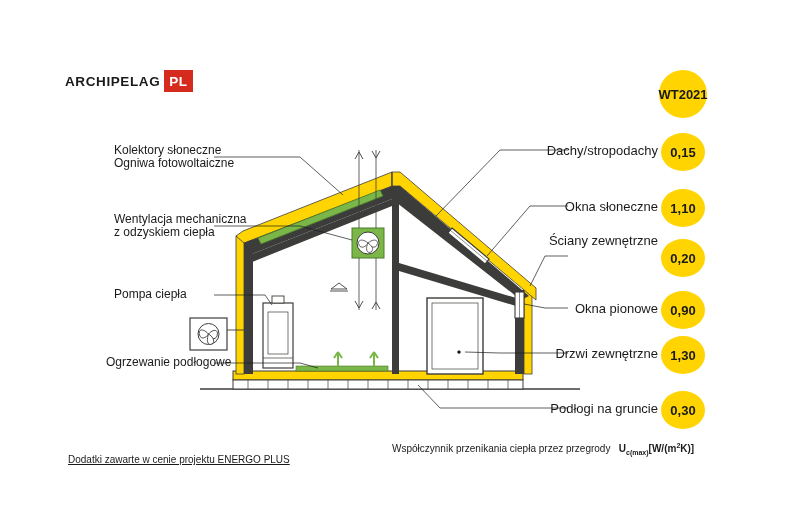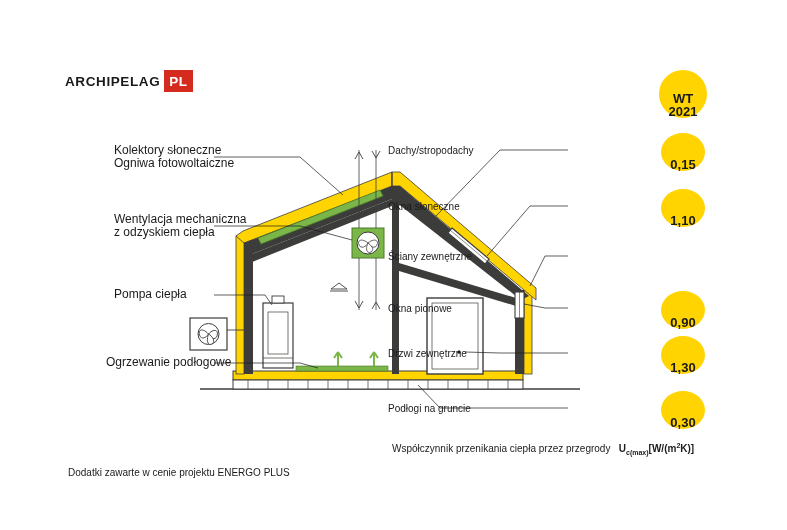--- a/index.html
+++ b/index.html
@@ -55,39 +55,40 @@
     position: absolute;
     font-size: 12px;
     line-height: 13px;
     color: #1a1a1a;
     white-space: nowrap;
     text-align: left;
   }
   
   .right-label {
     position: absolute;
-    font-size: 10px;
+    font-size: 13px;
     line-height: 13px;
     color: #1a1a1a;
     white-space: nowrap;
+    text-align: right;
   }
   
   .pill {
     position: absolute;
     width: 44px;
     height: 38px;
     border-radius: 50% / 50%;
     background: #ffd400;
     color: #1a1a1a;
     font-size: 13px;
     font-weight: bold;
     display: flex;
     align-items: center;
-    justify-content: flex-end;
-    flex-direction: column;
+    justify-content: center;
+    flex-direction: row;
     line-height: 13px;
   }
   .pill.wt {
     width: 48px;
     height: 48px;
     font-size: 13px;
   }
   .pill.wt span {
     display: block;
   }
@@ -273,44 +274,45 @@
   <div class="left-label" style="left:106px; top:356px;">
     <div>Ogrzewanie podłogowe</div>
   </div>
 
   <div class="right-label" style="left:388px; top:144px; width:270px;">
     <span>Dachy/stropodachy</span>
   </div>
   <div class="right-label" style="left:388px; top:200px; width:270px;">
     <span>Okna słoneczne</span>
   </div>
-  <div class="right-label" style="left:388px; top:250px; width:270px;">
+  <div class="right-label" style="left:388px; top:234px; width:270px;">
     <span>Ściany zewnętrzne</span>
   </div>
   <div class="right-label" style="left:388px; top:302px; width:270px;">
     <span>Okna pionowe</span>
   </div>
   <div class="right-label" style="left:388px; top:347px; width:270px;">
     <span>Drzwi zewnętrzne</span>
   </div>
   <div class="right-label" style="left:388px; top:402px; width:270px;">
     <span>Podłogi na gruncie</span>
   </div>
 
   <div class="pill wt" style="left:659px; top:70px;">
     <span>WT</span>
     <span>2021</span>
   </div>
 
   <div class="pill" style="left:661px; top:133px;">0,15</div>
   <div class="pill" style="left:661px; top:189px;">1,10</div>
+  <div class="pill" style="left:661px; top:239px;">0,20</div>
   <div class="pill" style="left:661px; top:291px;">0,90</div>
   <div class="pill" style="left:661px; top:336px;">1,30</div>
   <div class="pill" style="left:661px; top:391px;">0,30</div>
 
-  <div class="caption" style="left:68px; top:467px;">Dodatki zawarte w cenie projektu ENERGO PLUS</div>
+  <div class="caption" style="left:68px; top:454px;text-decoration:underline;">Dodatki zawarte w cenie projektu ENERGO PLUS</div>
 
   <div class="caption" style="left:392px; top:442px;">
     <span>Współczynnik przenikania ciepła przez przegrody</span>
     &nbsp;&nbsp;<b>U</b><b class="sub">c(max)</b><b>[W/(m</b><b class="sup">2</b><b>K)]</b>
   </div>
 
 </div>
 
 </body></html>

